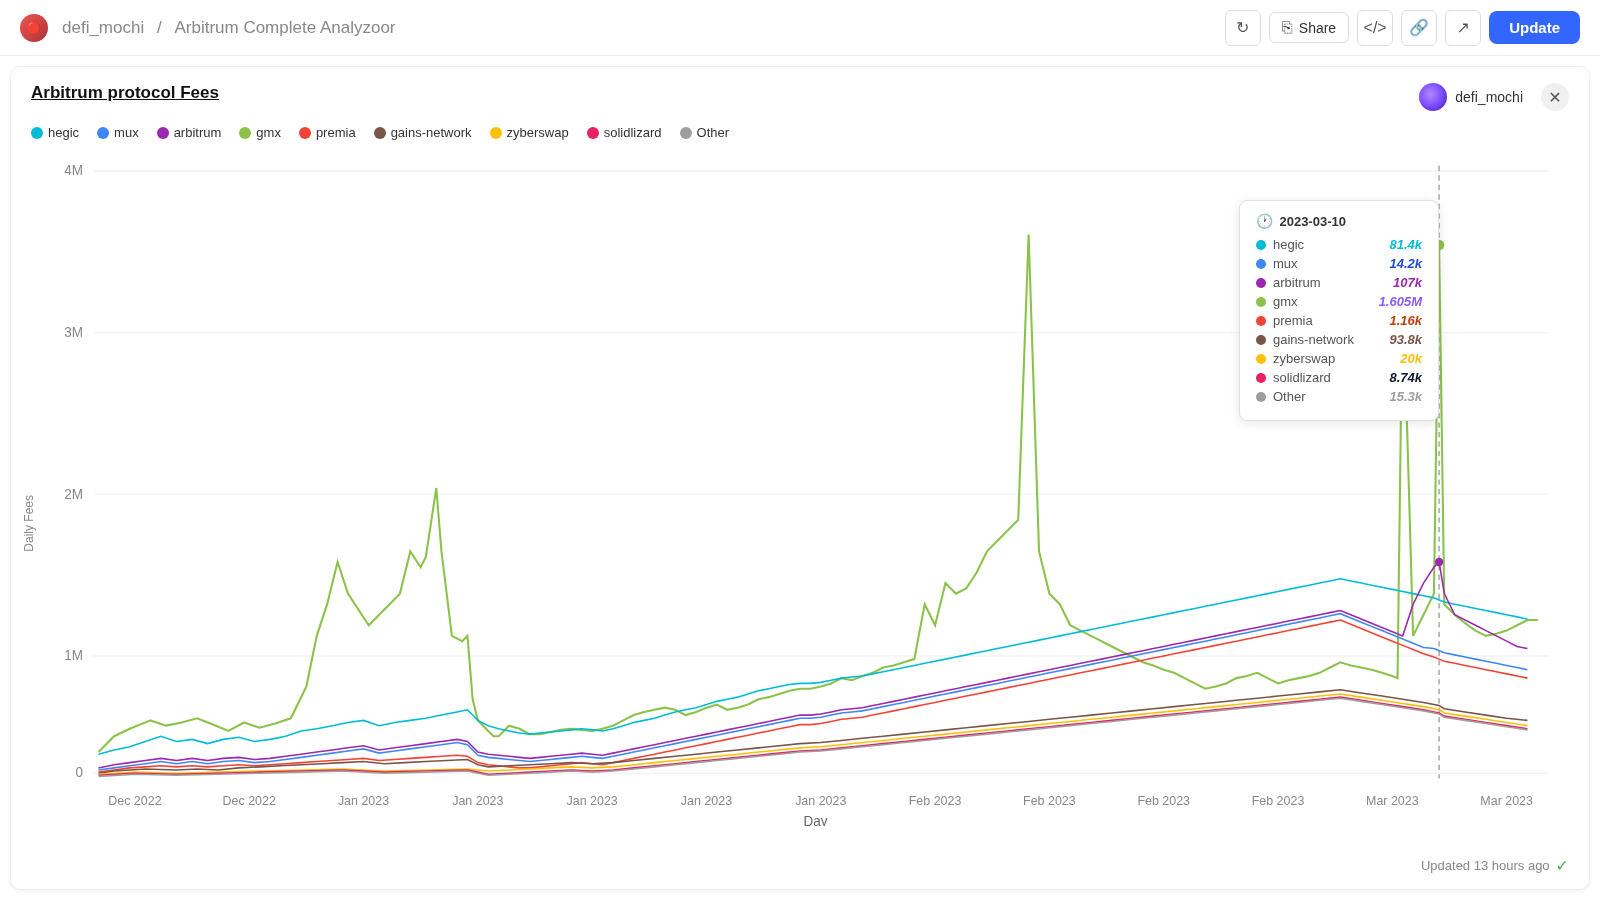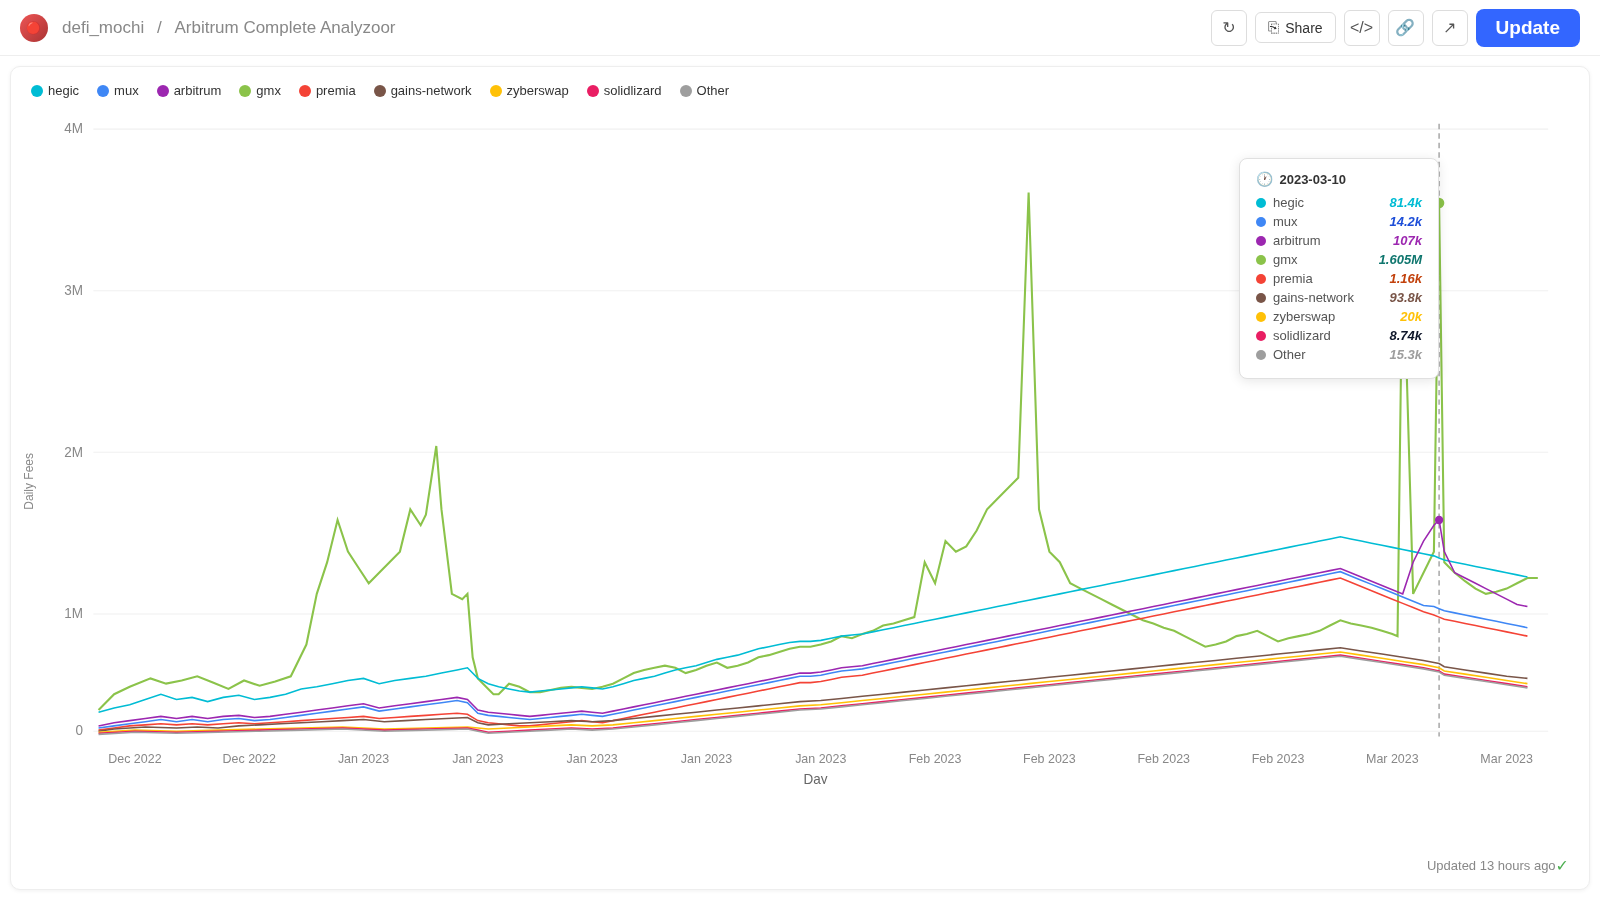--- a/index.html
+++ b/index.html
@@ -9,21 +9,21 @@
     .topnav {
       display: flex; align-items: center; justify-content: space-between;
       padding: 0 20px; height: 56px; border-bottom: 1px solid #eee; background: #fff;
     }
     .topnav-left { display: flex; align-items: center; gap: 10px; }
     .topnav-avatar { width: 28px; height: 28px; border-radius: 50%; background: linear-gradient(135deg, #e55, #a33); display: flex; align-items: center; justify-content: center; font-size: 12px; color: #fff; font-weight: bold; }
     .topnav-title { font-size: 17px; color: #333; }
     .topnav-title span { color: #888; margin: 0 4px; }
     .topnav-right { display: flex; align-items: center; gap: 8px; }
     .topnav-btn { display: flex; align-items: center; gap: 6px; padding: 6px 12px; border-radius: 6px; border: 1px solid #ddd; background: #fff; cursor: pointer; font-size: 14px; color: #333; }
-    .topnav-btn-primary { background: #3366ff; color: #fff; border: none; padding: 8px 20px; border-radius: 8px; font-size: 19px; font-weight: 600; cursor: pointer; }
+    .topnav-btn-primary { background: #3366ff; color: #fff; border: none; padding: 8px 20px; border-radius: 8px; font-size: 15px; font-weight: 600; cursor: pointer; }
     .icon-btn { width: 36px; height: 36px; border-radius: 6px; border: 1px solid #ddd; background: #fff; cursor: pointer; display: flex; align-items: center; justify-content: center; font-size: 16px; color: #555; }
 
     
     .chart-panel {
       position: relative; margin: 10px; border: 1px solid #eee; border-radius: 10px;
       background: #fff; padding: 16px 20px 20px; height: calc(900px - 76px);
       box-shadow: 0 1px 4px rgba(0,0,0,0.06);
     }
     .chart-header { display: flex; align-items: flex-start; justify-content: space-between; margin-bottom: 14px; }
     .chart-title { font-size: 17px; font-weight: 600; color: #111; text-decoration: underline; cursor: pointer; }
@@ -57,21 +57,21 @@
     
     .y-axis-label {
       position: absolute; left: -30px; top: 50%;
       transform: rotate(-90deg) translateX(-50%);
       font-size: 12px; color: #888; white-space: nowrap;
     }
 
     
     .update-footer {
       position: absolute; bottom: 14px; right: 20px;
-      display: flex; align-items: center; font-size: 13px; color: #888;
+      display: flex; align-items: center; gap: 6px; font-size: 13px; color: #888;
     }
 
     .dashed-line {
       stroke: #aaa; stroke-width: 1.5; stroke-dasharray: 5,4;
     }
   </style>
 </head>
 <body>
 
 <nav class="topnav">
@@ -90,20 +90,32 @@
       <span>Share</span>
     </button>
     <button class="icon-btn">&lt;/&gt;</button>
     <button class="icon-btn">🔗</button>
     <button class="icon-btn">↗</button>
     <button class="topnav-btn-primary">Update</button>
   </div>
 </nav>
 
 <div class="chart-panel">
+  <div class="chart-header">
+    <div>
+      <div class="chart-title">Arbitrum protocol Fees</div>
+    </div>
+    <div style="display:flex;align-items:center;gap:8px;">
+      <div class="chart-user">
+        <div class="chart-user-avatar"></div>
+        <span>defi_mochi</span>
+      </div>
+      <button class="close-btn">✕</button>
+    </div>
+  </div>
 
   <div class="legend" id="legend-container">
       <div class="legend-item">
         <span class="legend-dot" style="background:#00bcd4"></span>
         <span>hegic</span>
       </div>
       <div class="legend-item">
         <span class="legend-dot" style="background:#3f87f5"></span>
         <span>mux</span>
       </div>
@@ -211,21 +223,21 @@
     <span class="tooltip-value" style="color:#1d4ed8">14.2k</span>
   </div>
           <div class="tooltip-row">
     <span class="tooltip-dot" style="background:#9c27b0"></span>
     <span class="tooltip-label">arbitrum</span>
     <span class="tooltip-value" style="color:#9c27b0">107k</span>
   </div>
           <div class="tooltip-row">
     <span class="tooltip-dot" style="background:#8bc34a"></span>
     <span class="tooltip-label">gmx</span>
-    <span class="tooltip-value" style="color:#0f766e">1.605M</span>
+    <span class="tooltip-value" style="color:#8b5cf6">1.605M</span>
   </div>
           <div class="tooltip-row">
     <span class="tooltip-dot" style="background:#f44336"></span>
     <span class="tooltip-label">premia</span>
     <span class="tooltip-value" style="color:#c2410c">1.16k</span>
   </div>
           <div class="tooltip-row">
     <span class="tooltip-dot" style="background:#795548"></span>
     <span class="tooltip-label">gains-network</span>
     <span class="tooltip-value" style="color:#795548">93.8k</span>

